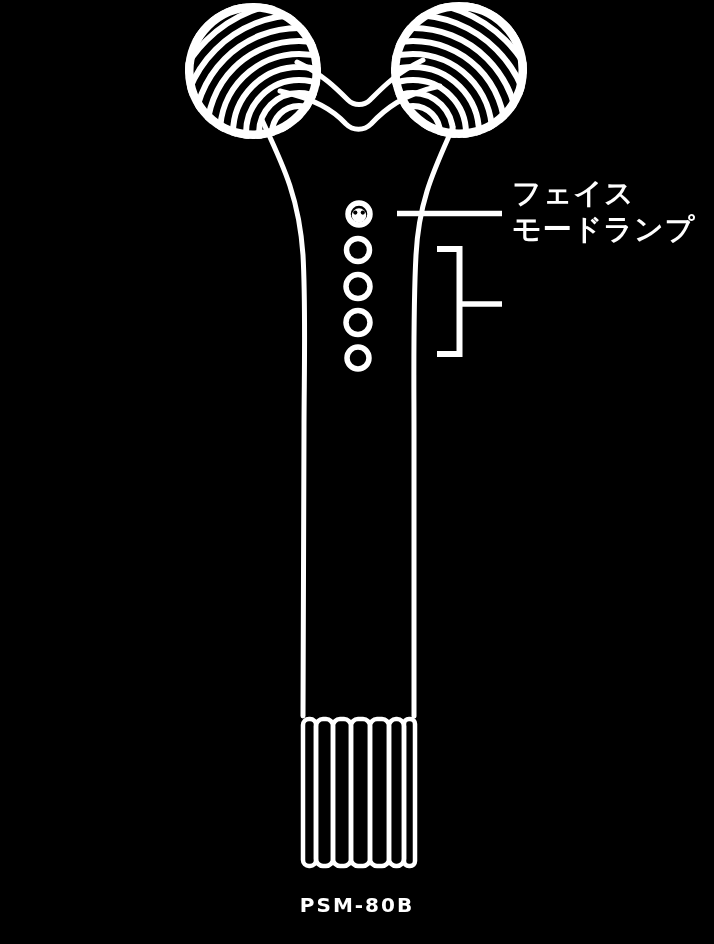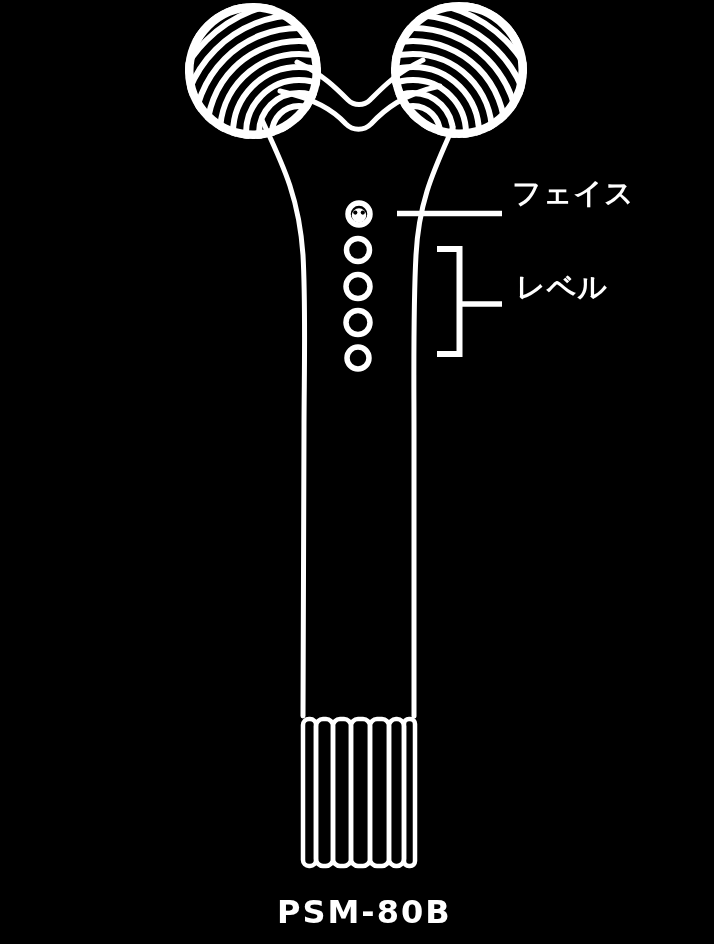--- a/index.html
+++ b/index.html
@@ -33,21 +33,21 @@
   .callout-face { left: 512px; top: 175px; }
   .callout-level { left: 516px; top: 269px; }
   .model {
     position: absolute;
     left: 277px;
     top: 893px;
     width: 160px;
     text-align: center;
     color: #ffffff;
     font-weight: 700;
-    font-size: 32px;
+    font-size: 20px;
     letter-spacing: 2px;
     white-space: nowrap;
   }
 </style>
 </head>
 <body>
 
 <div class="stage">
 
   <svg width="714" height="944" viewBox="0 0 714 944">
@@ -133,21 +133,21 @@
       <rect x="333" y="719" width="18" height="147" rx="7"></rect>
       <rect x="351" y="719" width="19" height="147" rx="7"></rect>
       <rect x="370" y="719" width="19" height="147" rx="7"></rect>
       <rect x="389" y="719" width="15" height="147" rx="7"></rect>
       <rect x="404" y="719" width="11" height="147" rx="5"></rect>
     </g>
   </svg>
 
   <div class="callout callout-face">
     <span>フェイス</span>
+    <span>モードランプ</span>
   </div>
 
   <div class="callout callout-level">
-    <span>レベル</span>
   </div>
 
   <div class="model">PSM-80B</div>
 
 </div>
 
 </body></html>

